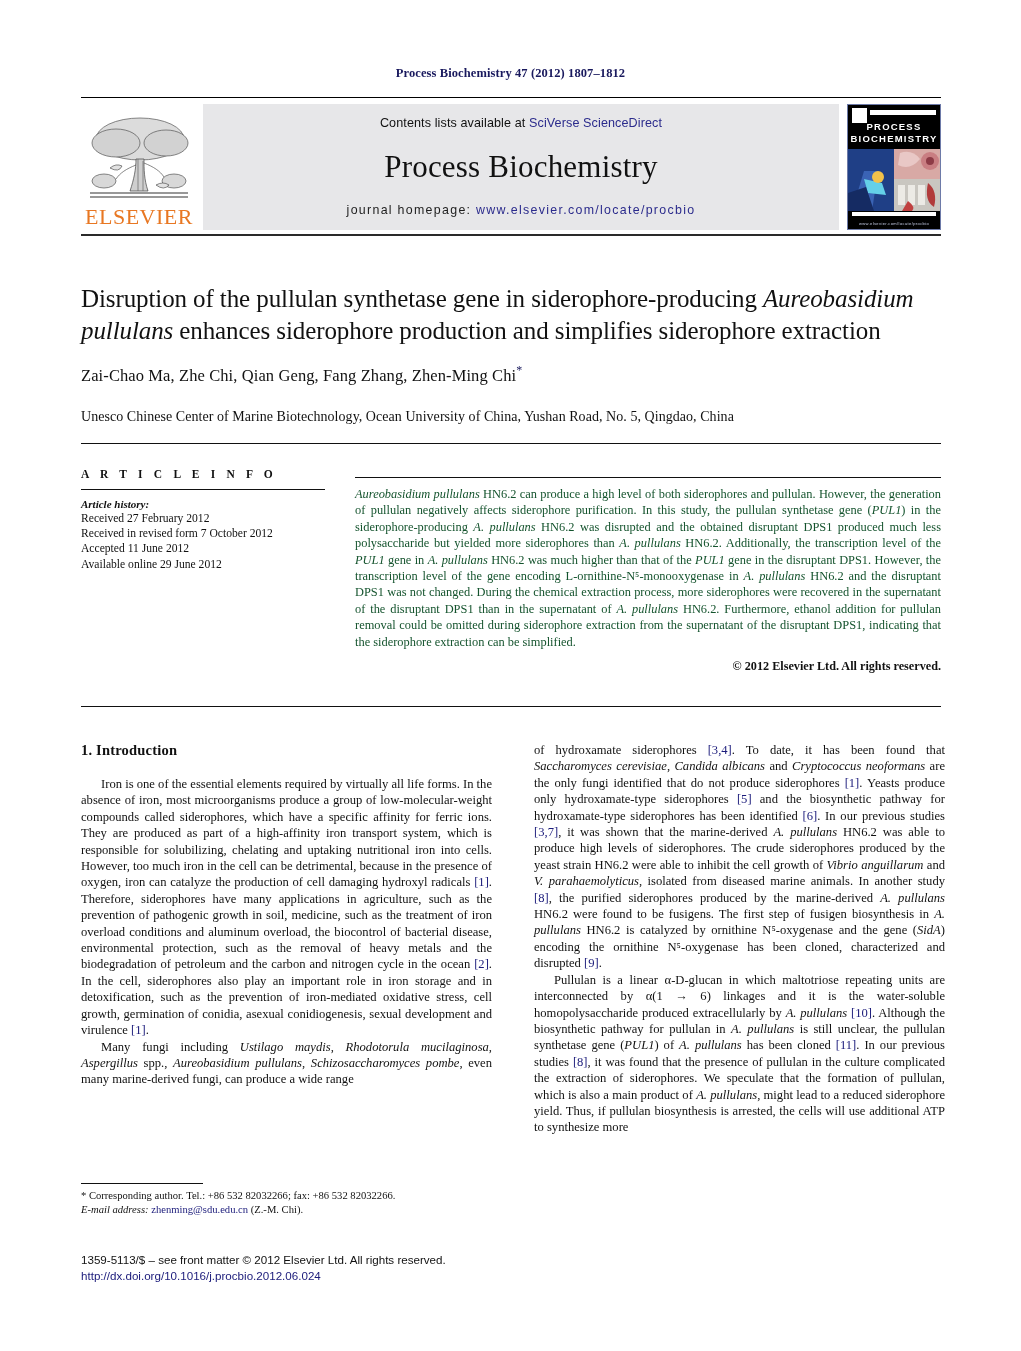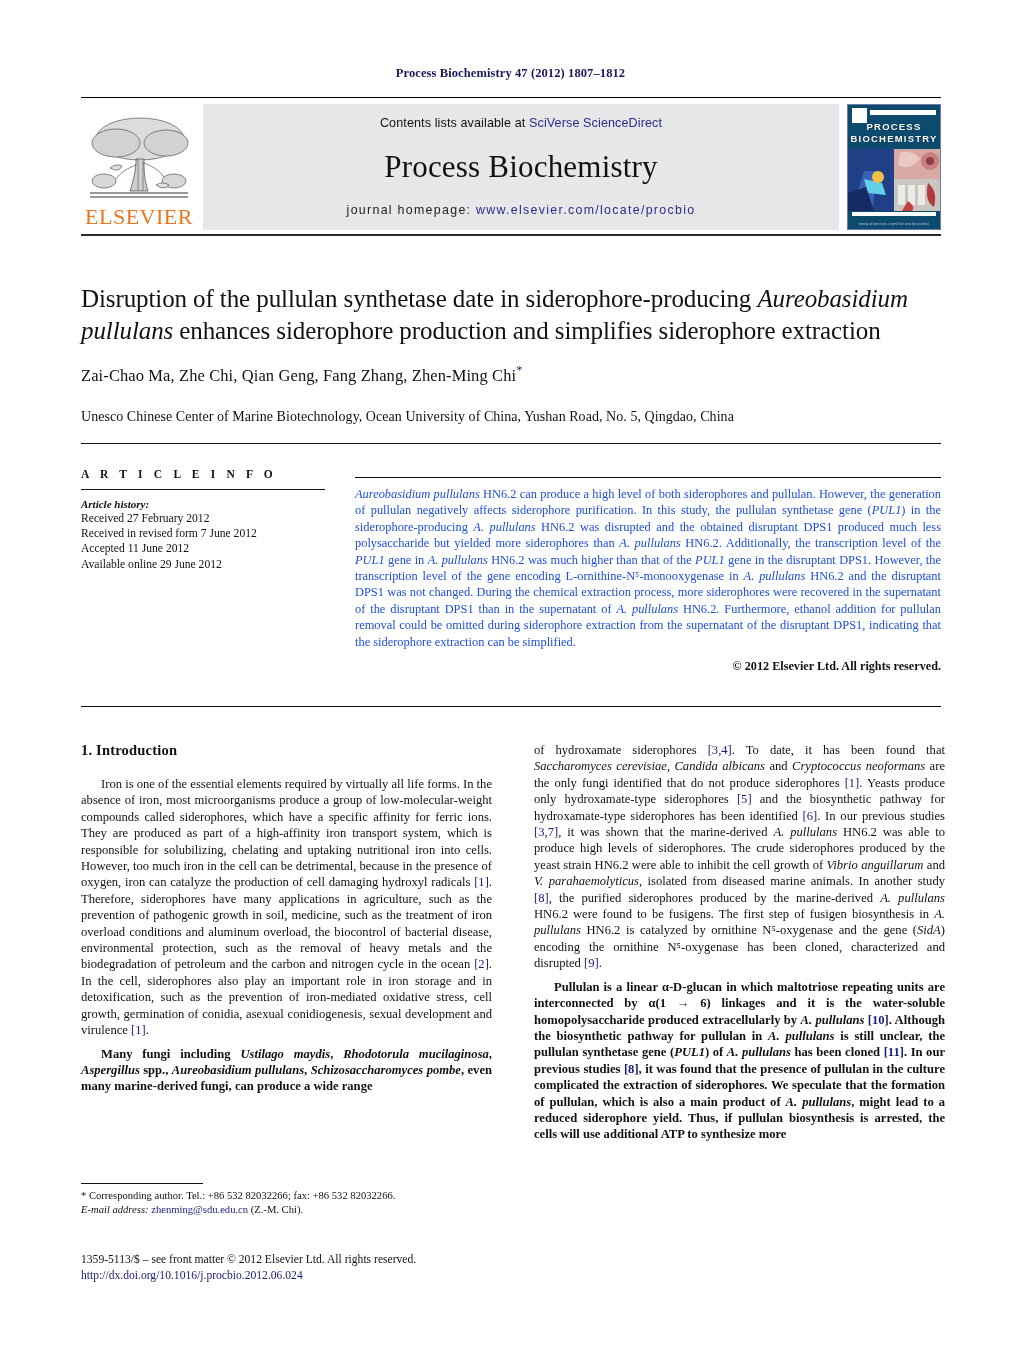--- a/index.html
+++ b/index.html
@@ -114,21 +114,21 @@
     color: #1d1d1d;
   }
   .homepage-line .url {
     color: #2b2b8c;
   }
   .cover-thumb {
     width: 94px;
     flex: 0 0 94px;
     height: 126px;
     position: relative;
-    background: #0c4a6e;
+    background: #000000;
     overflow: hidden;
     border: 1px solid #6d7aa8;
     box-sizing: border-box;
   }
   .cover-title {
     position: absolute;
     top: 16px;
     left: 0;
     width: 100%;
     text-align: center;
@@ -283,21 +283,21 @@
     color: #111;
   }
   .kw-block {
     margin-top: 22px;
   }
   .abstract-text {
     font-family: "Liberation Serif", serif;
     font-size: 12.4px;
     line-height: 16.4px;
     text-align: justify;
-    color: #1d4ed8;
+    color: #14532d;
     margin: 0;
   }
   .abstract-text i { font-style: italic; }
   .copyright {
     margin-top: 9px;
     text-align: right;
     font-family: "Liberation Serif", serif;
     font-size: 12.2px;
     font-weight: bold;
     color: #111;
@@ -334,21 +334,21 @@
   p.body-p {
     font-family: "Liberation Serif", serif;
     font-size: 12.6px;
     line-height: 16.4px;
     text-align: justify;
     margin: 0;
     text-indent: 20px;
     color: #111;
     hyphens: auto;
   }
-  p.body-p + p.body-p { margin-top: 7px; font-weight: bold; }
+  p.body-p + p.body-p { margin-top: 0; }
   .ref { color: #1a1a7a; }
   .body-p i { font-style: italic; }
 
   
   .footnote {
     position: absolute;
     left: 81px;
     top: 1183px;
     width: 411px;
   }
@@ -365,21 +365,21 @@
     padding-left: 12px;
     text-indent: -12px;
   }
   .fn-line i { font-style: italic; }
   .fn-mail { color: #1a1a7a; }
   .imprint {
     position: absolute;
     left: 81px;
     top: 1252px;
     width: 460px;
-    font-family: Liberation Serif, serif;
+    font-family: Liberation Sans, sans-serif;
     font-size: 11.6px;
     line-height: 15.5px;
     color: #111;
   }
   .imprint .doi {
     color: #1a1a7a;
   }
 </style>
 </head>
 <body>
@@ -454,39 +454,39 @@
         <div class="cover-bottombar"></div>
         <div class="cover-footer-text">www.elsevier.com/locate/procbio</div>
       </div>
 
     </div>
     <div class="masthead-rule-bottom"></div>
   </div>
 
   <div class="title-block">
     <h1 class="paper-title">
-      <span>Disruption of the pullulan synthetase date in siderophore-producing</span>
+      <span>Disruption of the pullulan synthetase gene in siderophore-producing</span>
       <i>Aureobasidium pullulans</i><span> enhances siderophore production and simplifies</span>
       <span>siderophore extraction</span>
     </h1>
     <div class="authors">
       <span>Zai-Chao Ma, Zhe Chi, Qian Geng, Fang Zhang, Zhen-Ming Chi</span><sup class="star">*</sup>
     </div>
     <div class="affiliation">Unesco Chinese Center of Marine Biotechnology, Ocean University of China, Yushan Road, No. 5, Qingdao, China</div>
   </div>
 
   <div class="info-rule"></div>
 
   <div class="info-area">
     <div class="info-col">
       <div class="sec-head">A R T I C L E   I N F O</div>
       <div class="thin-rule"></div>
       <div class="info-sub">Article history:</div>
       <div class="info-line">Received 27 February 2012</div>
-      <div class="info-line">Received in revised form 7 June 2012</div>
+      <div class="info-line">Received in revised form 7 October 2012</div>
       <div class="info-line">Accepted 11 June 2012</div>
       <div class="info-line">Available online 29 June 2012</div>
     </div>
 
     <div class="abs-col">
       <div class="thin-rule"></div>
       <p class="abstract-text" id="abstract-body"><i>Aureobasidium pullulans</i><span> HN6.2 can produce a high level of both siderophores and pullulan. However, the generation of pullulan negatively affects siderophore purification. In this study, the pullulan synthetase gene (</span><i>PUL1</i><span>) in the siderophore-producing </span><i>A. pullulans</i><span> HN6.2 was disrupted and the obtained disruptant DPS1 produced much less polysaccharide but yielded more siderophores than </span><i>A. pullulans</i><span> HN6.2. Additionally, the transcription level of the </span><i>PUL1</i><span> gene in </span><i>A. pullulans</i><span> HN6.2 was much higher than that of the </span><i>PUL1</i><span> gene in the disruptant DPS1. However, the transcription level of the gene encoding L-ornithine-N⁵-monooxygenase in </span><i>A. pullulans</i><span> HN6.2 and the disruptant DPS1 was not changed. During the chemical extraction process, more siderophores were recovered in the supernatant of the disruptant DPS1 than in the supernatant of </span><i>A. pullulans</i><span> HN6.2. Furthermore, ethanol addition for pullulan removal could be omitted during siderophore extraction from the supernatant of the disruptant DPS1, indicating that the siderophore extraction can be simplified.</span></p>
       <div class="copyright">© 2012 Elsevier Ltd. All rights reserved.</div>
     </div>
   </div>

